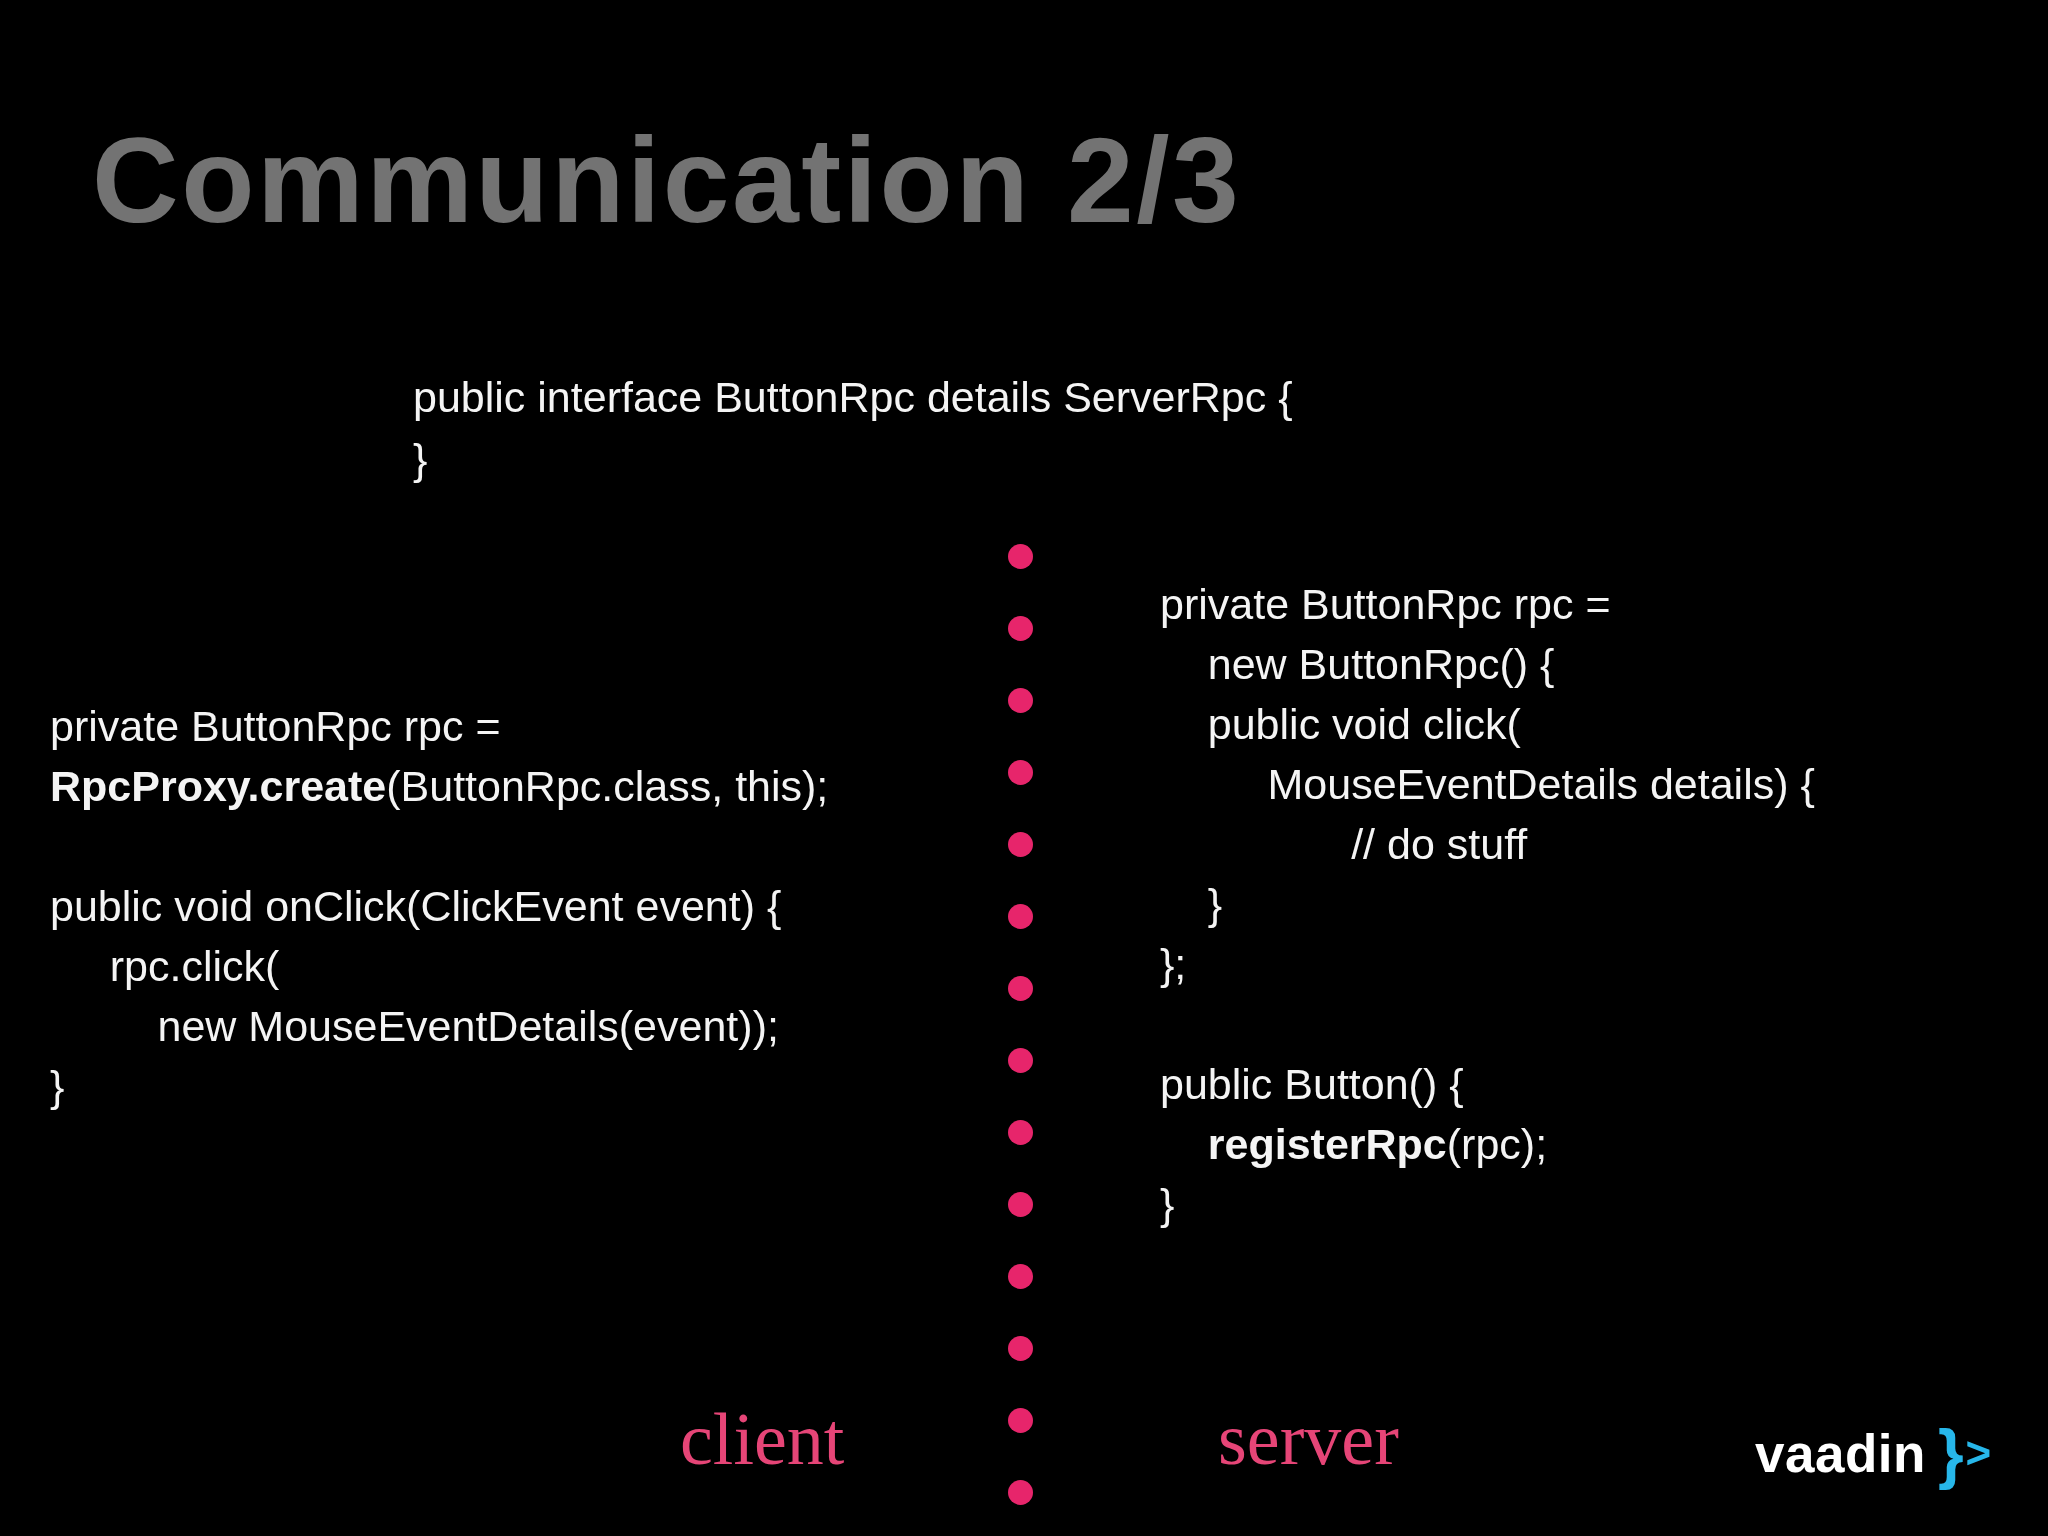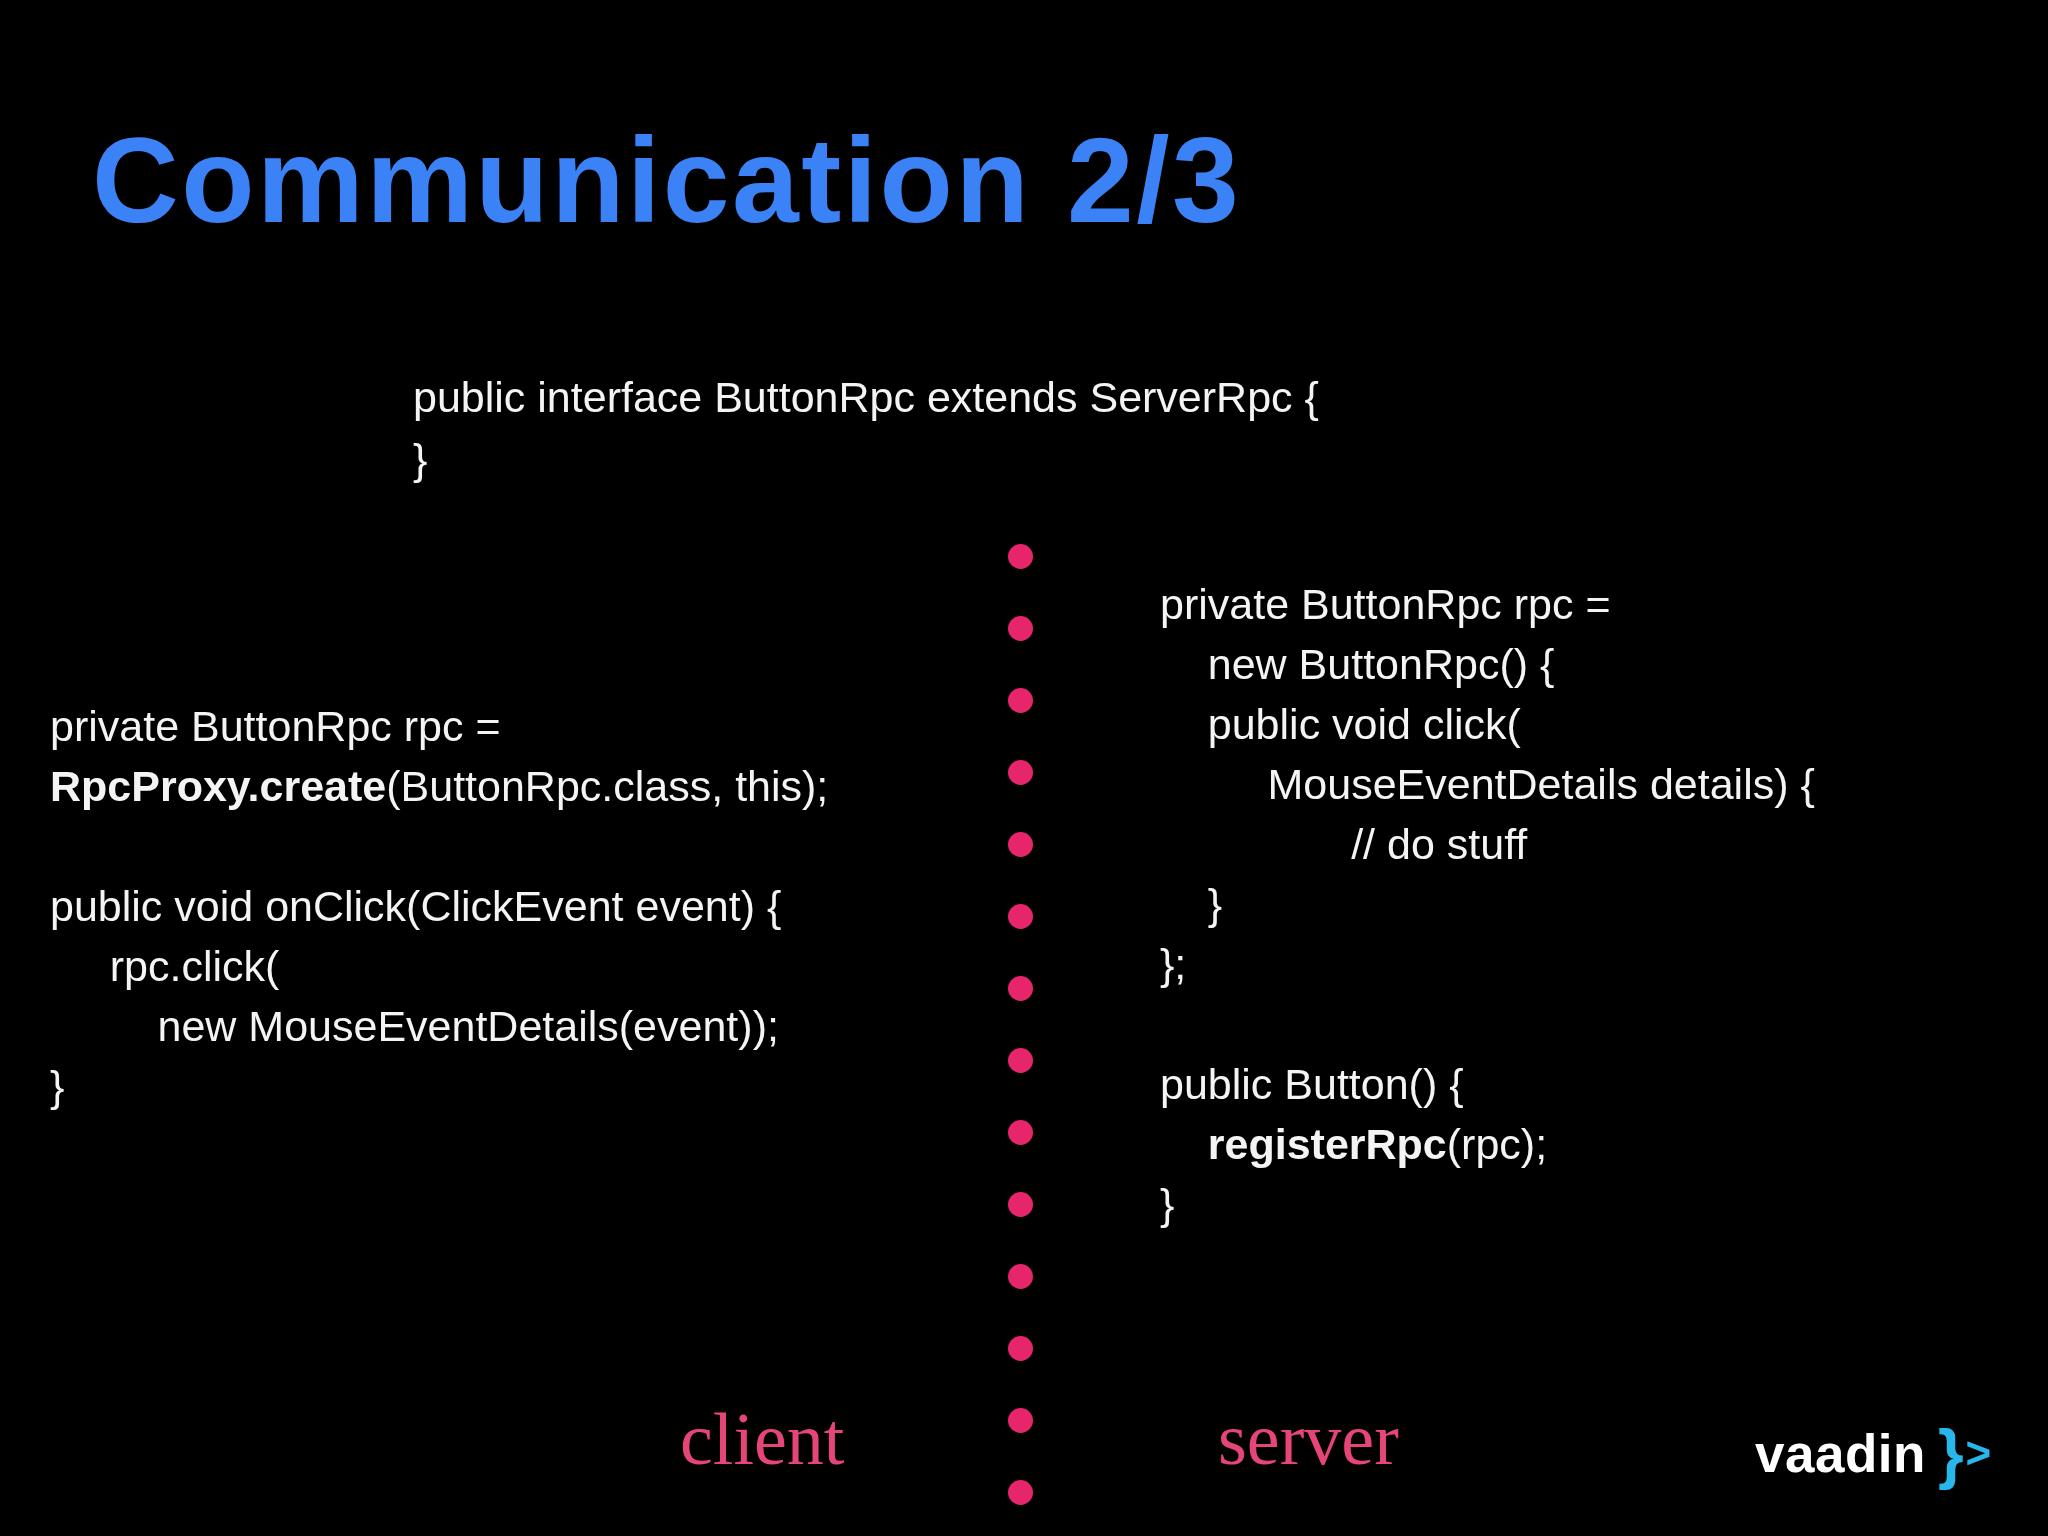--- a/index.html
+++ b/index.html
@@ -13,21 +13,21 @@
   .slide{
     position:relative;
     width:2048px;height:1536px;
     background:var(--background);
     overflow:hidden;
     font-family:"Liberation Sans","DejaVu Sans",sans-serif;
   }
   .title{
     position:absolute;left:92px;top:120px;
     font-size:120px;font-weight:bold;letter-spacing:2.5px;
-    line-height:1;color:#3b82f6;white-space:nowrap;
+    line-height:1;color:#737373;white-space:nowrap;
   }
   .code{
     position:absolute;color:var(--text);
     font-size:43px;font-weight:normal;
     white-space:pre;
   }
   .code .code-line{min-height:1em;}
   .code .b{font-weight:bold;}
   .code-interface{left:413px;top:366px;line-height:62px;}
   .code-client{left:50px;top:696px;line-height:60px;}
@@ -53,21 +53,21 @@
   .logo-bracket{font-size:66px;font-weight:bold;color:var(--logo-blue);margin-left:12px;}
   .logo-chevron{font-size:44px;font-weight:bold;color:var(--logo-blue);margin-left:2px;}
 </style>
 </head>
 <body>
 
 <div class="slide">
 
   <div class="title">Communication 2/3</div>
 
-  <div class="code code-interface"><div class="code-line"><span>public interface ButtonRpc extends ServerRpc {</span></div><div class="code-line"><span>}</span></div></div>
+  <div class="code code-interface"><div class="code-line"><span>public interface ButtonRpc details ServerRpc {</span></div><div class="code-line"><span>}</span></div></div>
 
   <div class="code code-client"><div class="code-line"><span>private ButtonRpc rpc =</span></div><div class="code-line"><span class="b">RpcProxy.create</span><span>(ButtonRpc.class, this);</span></div><div class="code-line">&nbsp;</div><div class="code-line"><span>public void onClick(ClickEvent event) {</span></div><div class="code-line"><span>     rpc.click(</span></div><div class="code-line"><span>         new MouseEventDetails(event));</span></div><div class="code-line"><span>}</span></div></div>
 
   <div class="code code-server"><div class="code-line"><span>private ButtonRpc rpc =</span></div><div class="code-line"><span>    new ButtonRpc() {</span></div><div class="code-line"><span>    public void click(</span></div><div class="code-line"><span>         MouseEventDetails details) {</span></div><div class="code-line"><span>                // do stuff</span></div><div class="code-line"><span>    }</span></div><div class="code-line"><span>};</span></div><div class="code-line">&nbsp;</div><div class="code-line"><span>public Button() {</span></div><div class="code-line"><span>    </span><span class="b">registerRpc</span><span>(rpc);</span></div><div class="code-line"><span>}</span></div></div>
 
   <div class="divider">
       <div class="dot" style="top: 544px;"></div>
       <div class="dot" style="top: 616px;"></div>
       <div class="dot" style="top: 688px;"></div>
       <div class="dot" style="top: 760px;"></div>

